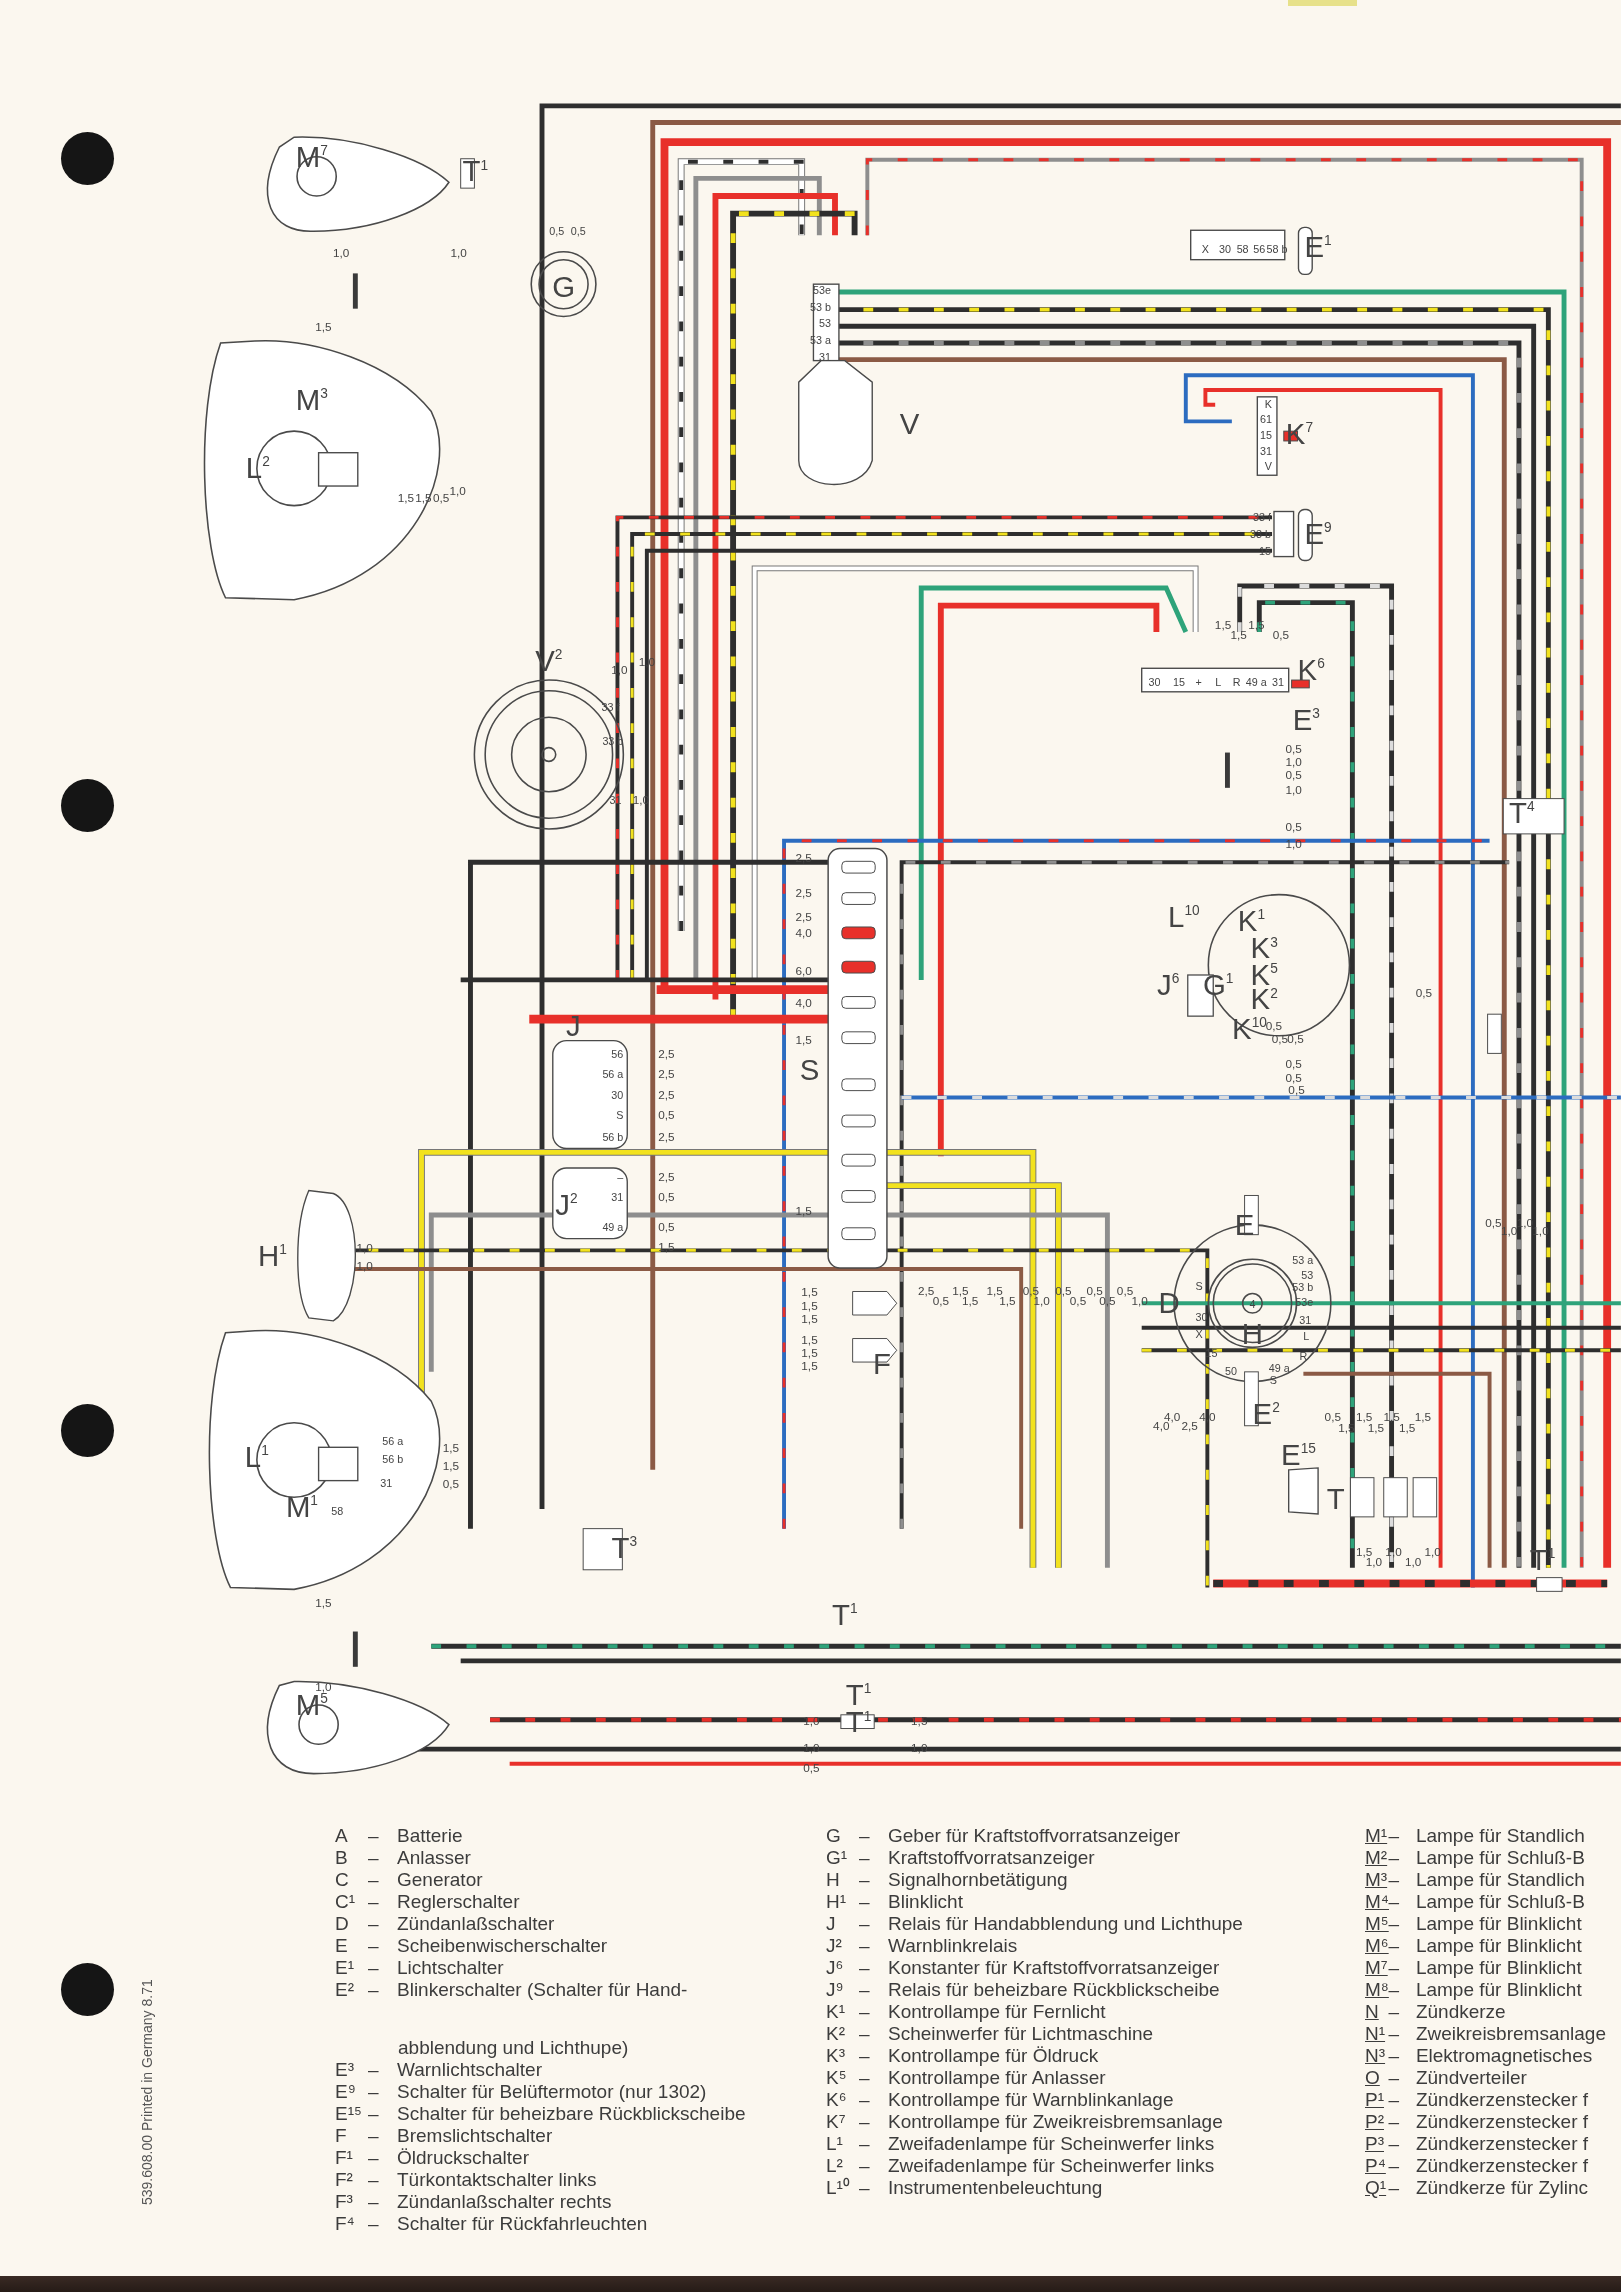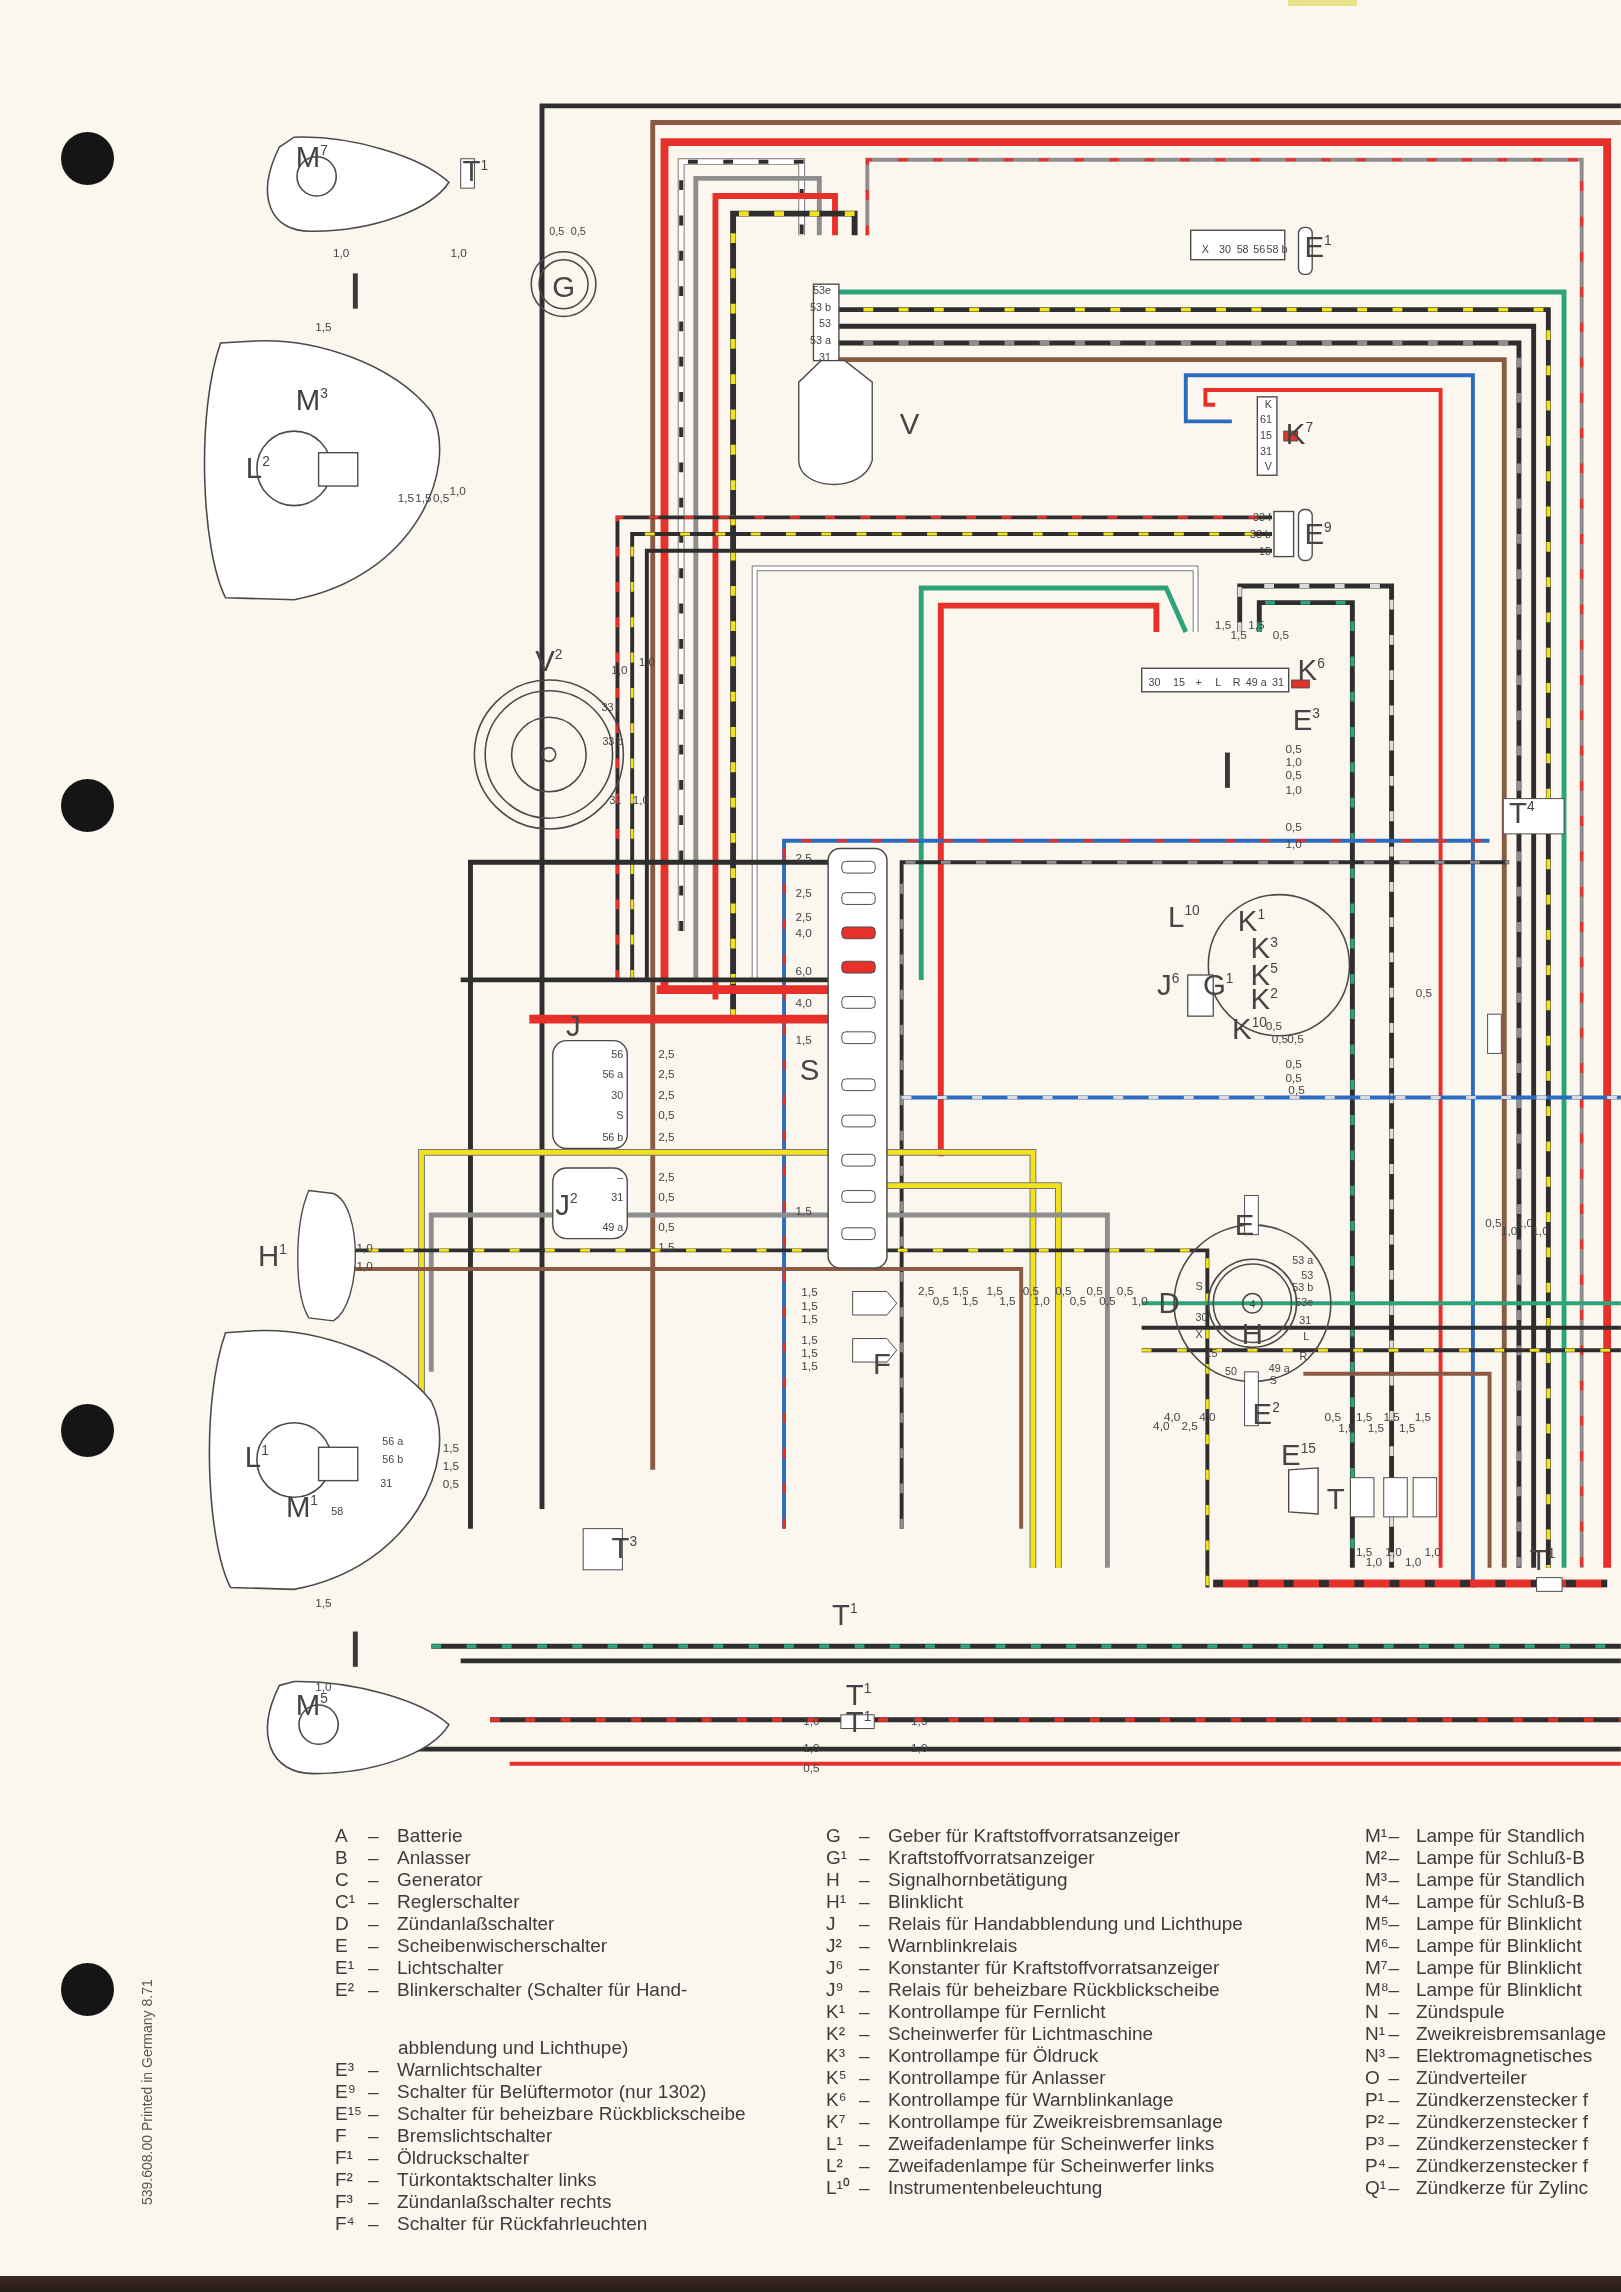--- a/index.html
+++ b/index.html
@@ -17,21 +17,21 @@
   .term { font-size:11px; }
   .gauge { font-size:12px; }
   .legend { position:absolute; top:1825px; font-size:19px; line-height:22px; color:#3c3c3c; }
   .legend .row { display:flex; white-space:nowrap; }
   .legend .code { width:33px; }
   .legend .dash { width:29px; }
   .legend .cont { padding-left:63px;margin-top:36px; }
   #legend-col-1 { left:335px; }
   #legend-col-2 { left:826px; }
   #legend-col-3 { left:1365px; }
-  #legend-col-3 .code { width:23.5px; }
+  #legend-col-3 .code { width:23.5px;text-decoration:underline; }
   #legend-col-3 .dash { width:27.4px; }
   #print-note {
     position:absolute; left:139px; top:2205px; font-size:14px; color:#555;
     transform:rotate(-90deg); transform-origin:0 0; white-space:nowrap;
   }
   #bottom-band { position:absolute; left:0; top:2276px; width:1621px; height:16.7px;
     background:linear-gradient(#3a2a24,#241a16); }
   #yellow-corner { position:absolute; right:0; top:0; width:69px; height:5.9px; background:#e7e18a; }
 </style>
 </head>
@@ -583,21 +583,21 @@
         <span>Lampe für Blinklicht</span>
       </div>
       <div class="row">
         <span class="code">M⁸</span>
         <span class="dash">–</span>
         <span>Lampe für Blinklicht</span>
       </div>
       <div class="row">
         <span class="code">N</span>
         <span class="dash">–</span>
-        <span>Zündspule</span>
+        <span>Zündkerze</span>
       </div>
       <div class="row">
         <span class="code">N¹</span>
         <span class="dash">–</span>
         <span>Zweikreisbremsanlage</span>
       </div>
       <div class="row">
         <span class="code">N³</span>
         <span class="dash">–</span>
         <span>Elektromagnetisches</span>

